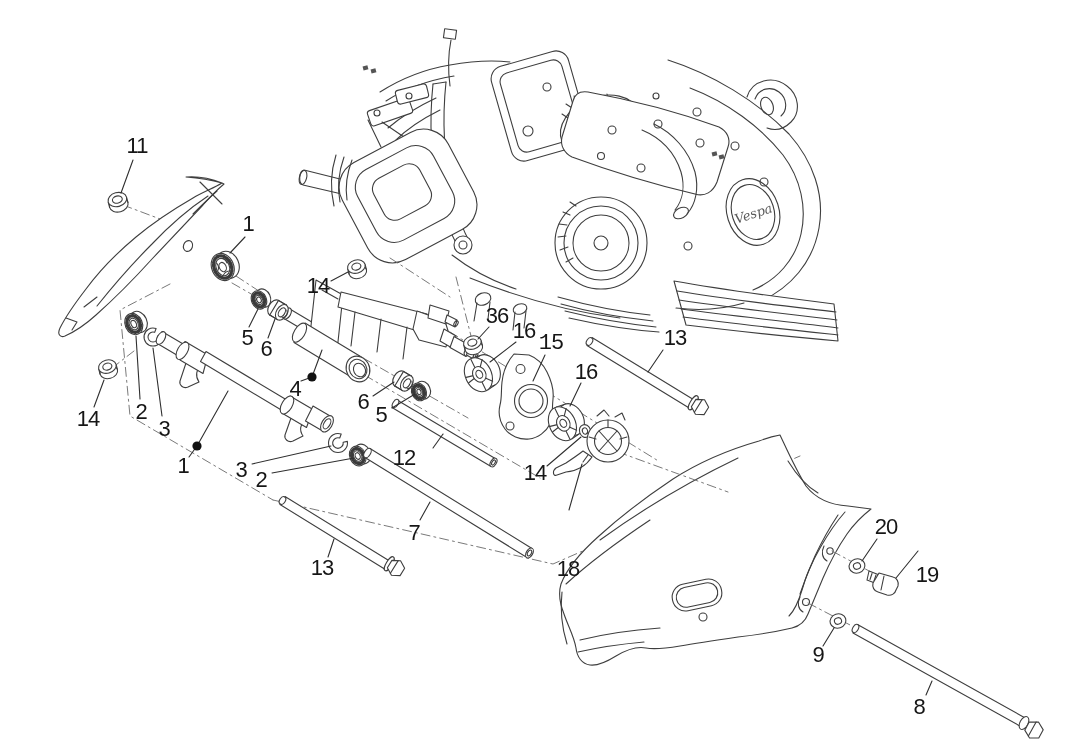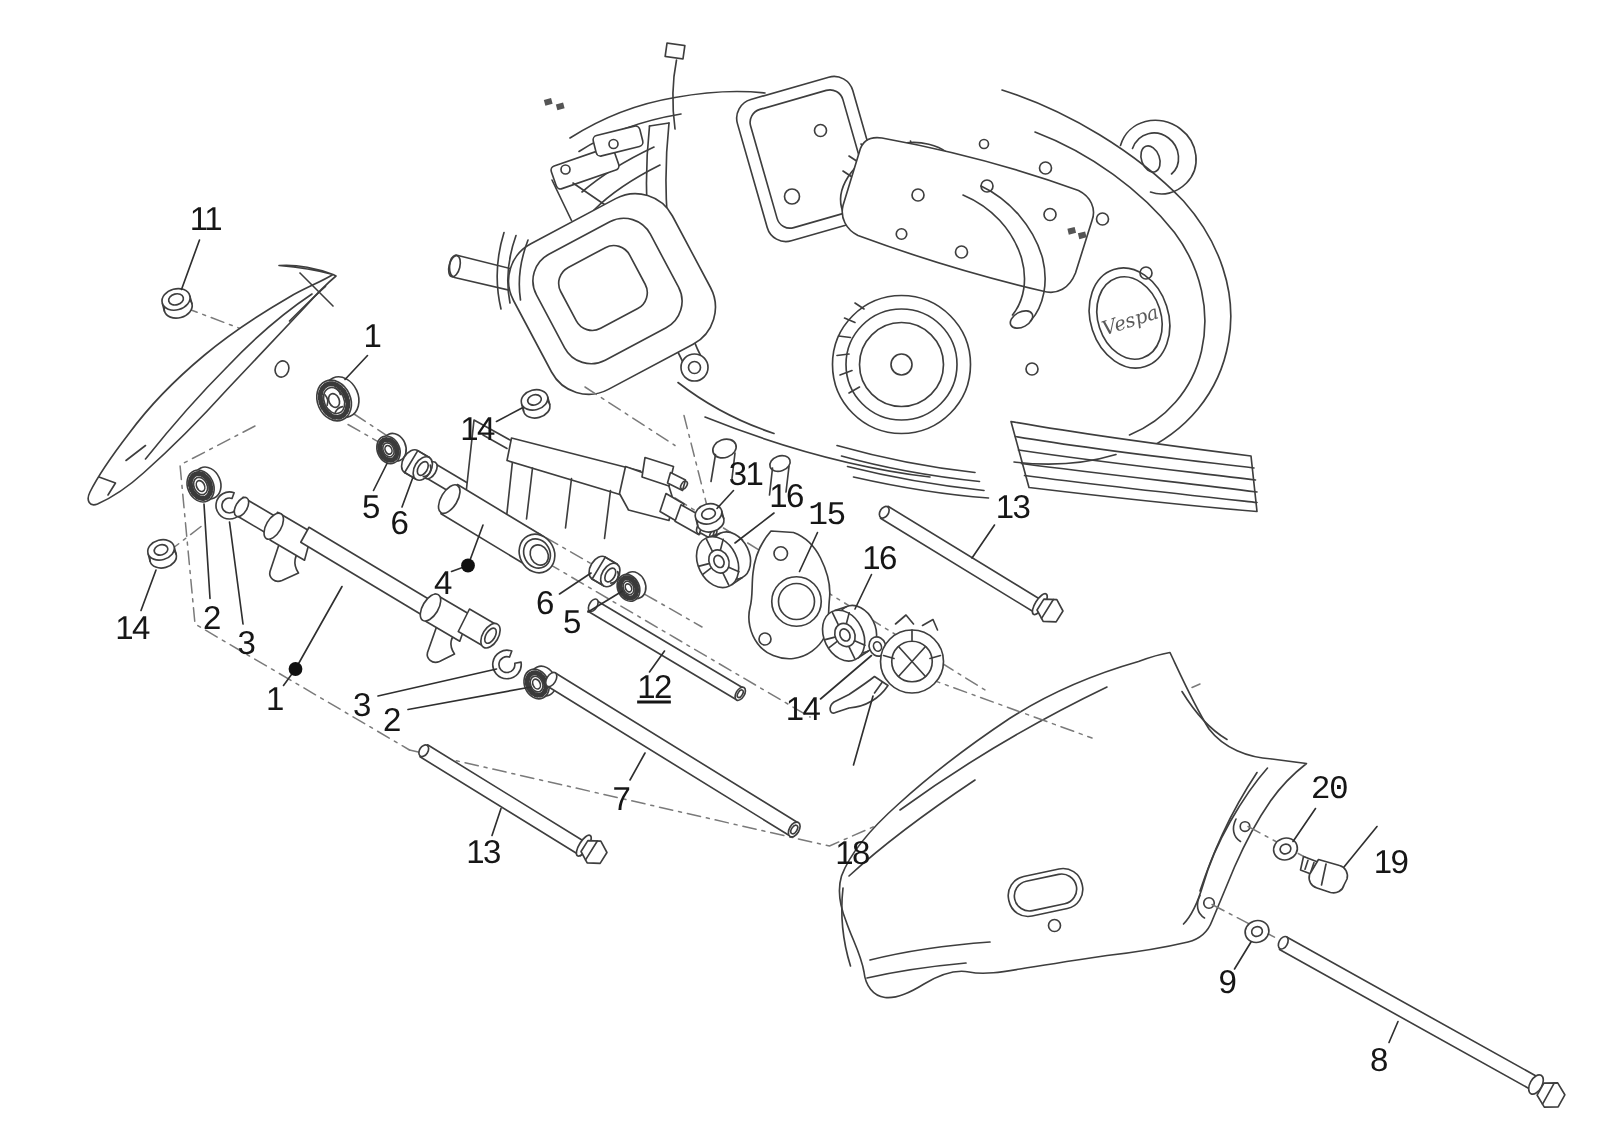--- a/index.html
+++ b/index.html
@@ -427,39 +427,39 @@
         <polyline points="918,551 896,578" class="leader"></polyline>
         <polyline points="823,646 834,628" class="leader"></polyline>
         <polyline points="926,695 932,681" class="leader"></polyline>
       </g>
 </svg>
 
 <div id="callout-layer">
       <div class="callout" style="left: 137px; top: 146px;">11</div>
       <div class="callout" style="left: 248px; top: 224px;">1</div>
       <div class="callout" style="left: 318px; top: 286px;">14</div>
-      <div class="callout" style="left: 497px; top: 316px;">31</div>
+      <div class="callout" style="left: 497px; top: 316px;">36</div>
       <div class="callout" style="left: 524px; top: 331px;">16</div>
       <div class="callout" style="left: 551px; top: 344px; font-family: Liberation Mono, monospace;">15</div>
       <div class="callout" style="left: 586px; top: 372px;">16</div>
       <div class="callout" style="left: 675px; top: 338px;">13</div>
       <div class="callout" style="left: 247px; top: 338px;">5</div>
       <div class="callout" style="left: 266px; top: 349px;">6</div>
       <div class="callout" style="left: 88px; top: 419px;">14</div>
       <div class="callout" style="left: 141px; top: 412px;">2</div>
       <div class="callout" style="left: 164px; top: 429px;">3</div>
       <div class="callout" style="left: 183px; top: 466px;">1</div>
       <div class="callout" style="left: 241px; top: 470px;">3</div>
       <div class="callout" style="left: 261px; top: 480px;">2</div>
       <div class="callout" style="left: 295px; top: 389px;">4</div>
       <div class="callout" style="left: 363px; top: 402px;">6</div>
       <div class="callout" style="left: 381px; top: 415px;">5</div>
-      <div class="callout" style="left: 436px; top: 458px; text-decoration: underline;">12</div>
+      <div class="callout" style="left: 404px; top: 458px;">12</div>
       <div class="callout" style="left: 535px; top: 473px;">14</div>
       <div class="callout" style="left: 568px; top: 521px; margin-top: 48px;">18</div>
       <div class="callout" style="left: 414px; top: 533px;">7</div>
       <div class="callout" style="left: 322px; top: 568px;">13</div>
-      <div class="callout" style="left: 886px; top: 527px; font-family: Liberation Mono, monospace;">20</div>
+      <div class="callout" style="left: 886px; top: 527px;">20</div>
       <div class="callout" style="left: 927px; top: 539px; margin-top: 36px;">19</div>
       <div class="callout" style="left: 818px; top: 655px;">9</div>
       <div class="callout" style="left: 919px; top: 707px;">8</div>
     </div>
 </div>
 
 </body></html>

